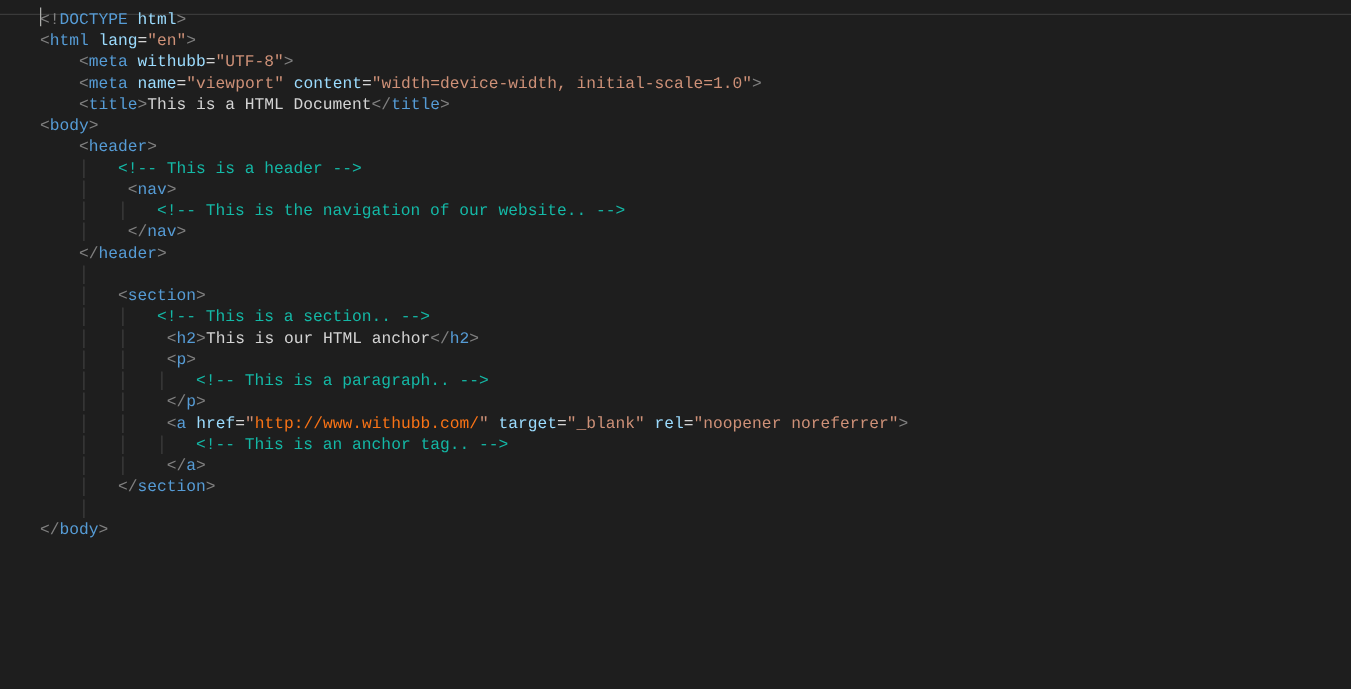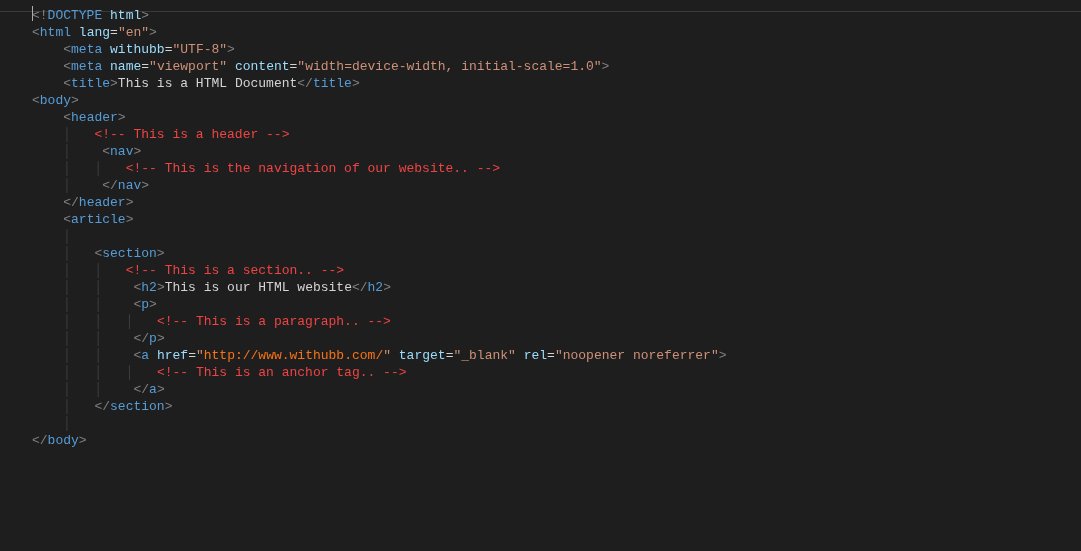--- a/index.html
+++ b/index.html
@@ -39,21 +39,21 @@
     background: #aeafad;
     vertical-align: -2px;
     margin-right: -1px;
   }
   .t-bracket { color: #808080; }
   .t-doctype { color: #569cd6; }
   .t-tag { color: #569cd6; }
   .t-attr-name { color: #9cdcfe; }
   .t-attr-value { color: #ce9178; }
   .t-text { color: #d4d4d4; }
-  .t-comment { color: #ef4444; }
+  .t-comment { color: #14b8a6; }
   .t-link { color: #f97316; }
   .guide {
     color: #404040;
     display: inline-block;
   }
 </style>
 </head>
 <body>
 
 <div class="editor">
@@ -64,25 +64,24 @@
       <div class="line">    <span class="t-bracket">&lt;</span><span class="t-tag">meta</span><span class="t-text"> </span><span class="t-attr-name">withubb</span><span class="t-text">=</span><span class="t-attr-value">"UTF-8"</span><span class="t-bracket">&gt;</span></div>
       <div class="line">    <span class="t-bracket">&lt;</span><span class="t-tag">meta</span><span class="t-text"> </span><span class="t-attr-name">name</span><span class="t-text">=</span><span class="t-attr-value">"viewport"</span><span class="t-text"> </span><span class="t-attr-name">content</span><span class="t-text">=</span><span class="t-attr-value">"width=device-width, initial-scale=1.0"</span><span class="t-bracket">&gt;</span></div>
       <div class="line">    <span class="t-bracket">&lt;</span><span class="t-tag">title</span><span class="t-bracket">&gt;</span><span class="t-text">This is a HTML Document</span><span class="t-bracket">&lt;/</span><span class="t-tag">title</span><span class="t-bracket">&gt;</span></div>
       <div class="line"><span class="t-bracket">&lt;</span><span class="t-tag">body</span><span class="t-bracket">&gt;</span></div>
       <div class="line">    <span class="t-bracket">&lt;</span><span class="t-tag">header</span><span class="t-bracket">&gt;</span></div>
       <div class="line">    <span class="guide">│</span>   <span class="t-comment">&lt;!-- This is a header --&gt;</span></div>
       <div class="line">    <span class="guide">│</span>    <span class="t-bracket">&lt;</span><span class="t-tag">nav</span><span class="t-bracket">&gt;</span></div>
       <div class="line">    <span class="guide">│</span>   <span class="guide">│</span>   <span class="t-comment">&lt;!-- This is the navigation of our website.. --&gt;</span></div>
       <div class="line">    <span class="guide">│</span>    <span class="t-bracket">&lt;/</span><span class="t-tag">nav</span><span class="t-bracket">&gt;</span></div>
       <div class="line">    <span class="t-bracket">&lt;/</span><span class="t-tag">header</span><span class="t-bracket">&gt;</span></div>
-      <div class="line">    <span class="t-bracket">&lt;</span><span class="t-tag">article</span><span class="t-bracket">&gt;</span></div>
       <div class="line">    <span class="guide">│</span></div>
       <div class="line">    <span class="guide">│</span>   <span class="t-bracket">&lt;</span><span class="t-tag">section</span><span class="t-bracket">&gt;</span></div>
       <div class="line">    <span class="guide">│</span>   <span class="guide">│</span>   <span class="t-comment">&lt;!-- This is a section.. --&gt;</span></div>
-      <div class="line">    <span class="guide">│</span>   <span class="guide">│</span>    <span class="t-bracket">&lt;</span><span class="t-tag">h2</span><span class="t-bracket">&gt;</span><span class="t-text">This is our HTML website</span><span class="t-bracket">&lt;/</span><span class="t-tag">h2</span><span class="t-bracket">&gt;</span></div>
+      <div class="line">    <span class="guide">│</span>   <span class="guide">│</span>    <span class="t-bracket">&lt;</span><span class="t-tag">h2</span><span class="t-bracket">&gt;</span><span class="t-text">This is our HTML anchor</span><span class="t-bracket">&lt;/</span><span class="t-tag">h2</span><span class="t-bracket">&gt;</span></div>
       <div class="line">    <span class="guide">│</span>   <span class="guide">│</span>    <span class="t-bracket">&lt;</span><span class="t-tag">p</span><span class="t-bracket">&gt;</span></div>
       <div class="line">    <span class="guide">│</span>   <span class="guide">│</span>   <span class="guide">│</span>   <span class="t-comment">&lt;!-- This is a paragraph.. --&gt;</span></div>
       <div class="line">    <span class="guide">│</span>   <span class="guide">│</span>    <span class="t-bracket">&lt;/</span><span class="t-tag">p</span><span class="t-bracket">&gt;</span></div>
       <div class="line">    <span class="guide">│</span>   <span class="guide">│</span>    <span class="t-bracket">&lt;</span><span class="t-tag">a</span><span class="t-text"> </span><span class="t-attr-name">href</span><span class="t-text">=</span><span class="t-attr-value">"</span><span class="t-link">http://www.withubb.com/</span><span class="t-attr-value">"</span><span class="t-text"> </span><span class="t-attr-name">target</span><span class="t-text">=</span><span class="t-attr-value">"_blank"</span><span class="t-text"> </span><span class="t-attr-name">rel</span><span class="t-text">=</span><span class="t-attr-value">"noopener noreferrer"</span><span class="t-bracket">&gt;</span></div>
       <div class="line">    <span class="guide">│</span>   <span class="guide">│</span>   <span class="guide">│</span>   <span class="t-comment">&lt;!-- This is an anchor tag.. --&gt;</span></div>
       <div class="line">    <span class="guide">│</span>   <span class="guide">│</span>    <span class="t-bracket">&lt;/</span><span class="t-tag">a</span><span class="t-bracket">&gt;</span></div>
       <div class="line">    <span class="guide">│</span>   <span class="t-bracket">&lt;/</span><span class="t-tag">section</span><span class="t-bracket">&gt;</span></div>
       <div class="line">    <span class="guide">│</span></div>
       <div class="line"><span class="t-bracket">&lt;/</span><span class="t-tag">body</span><span class="t-bracket">&gt;</span></div>
     </div>

